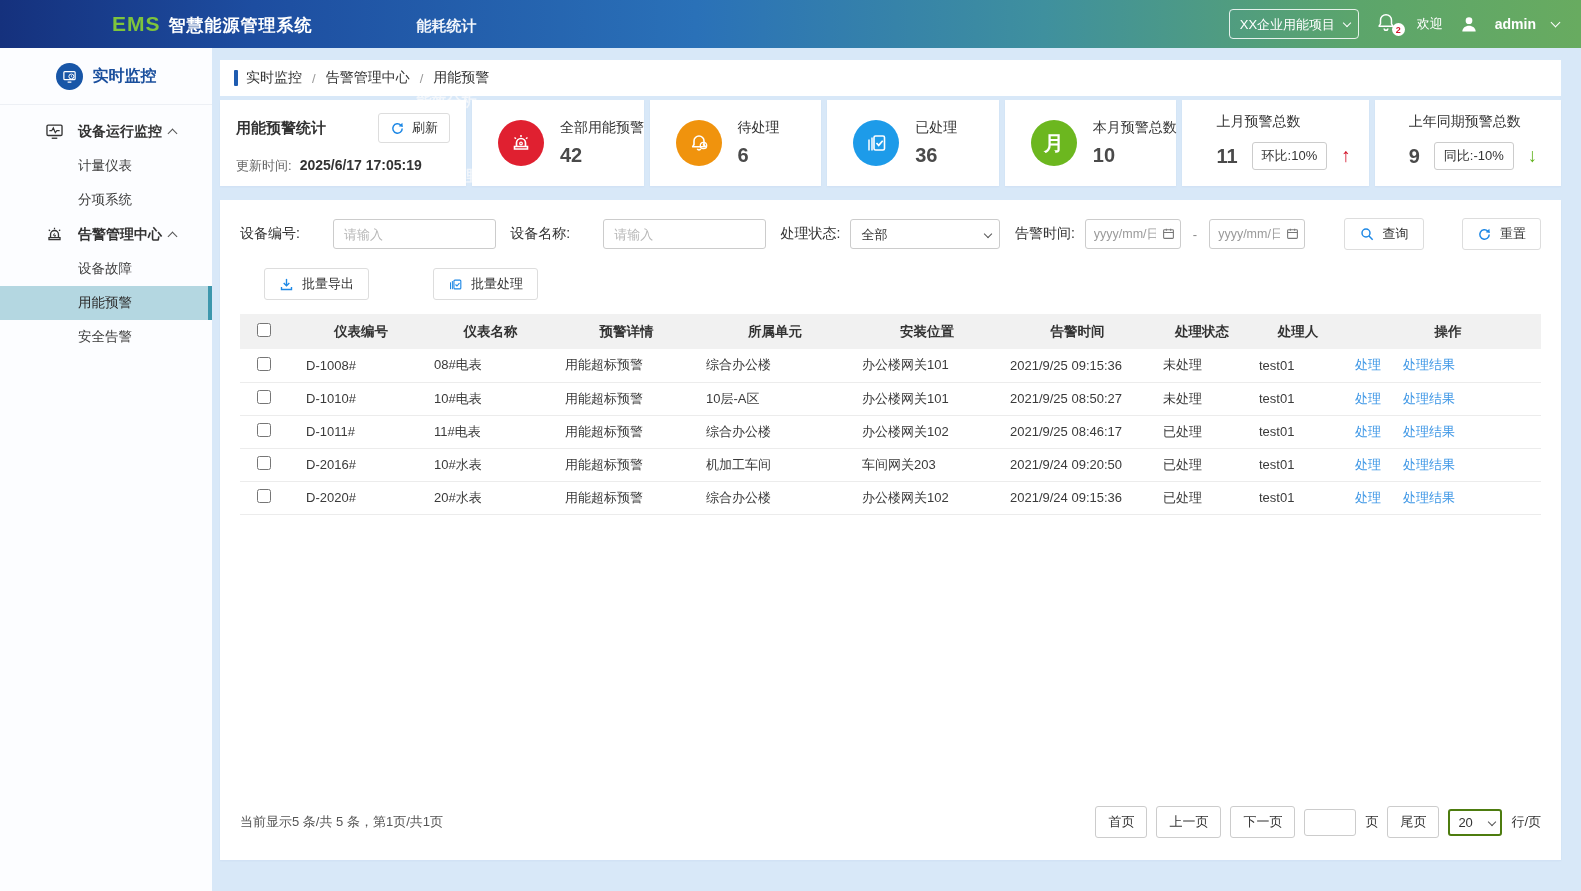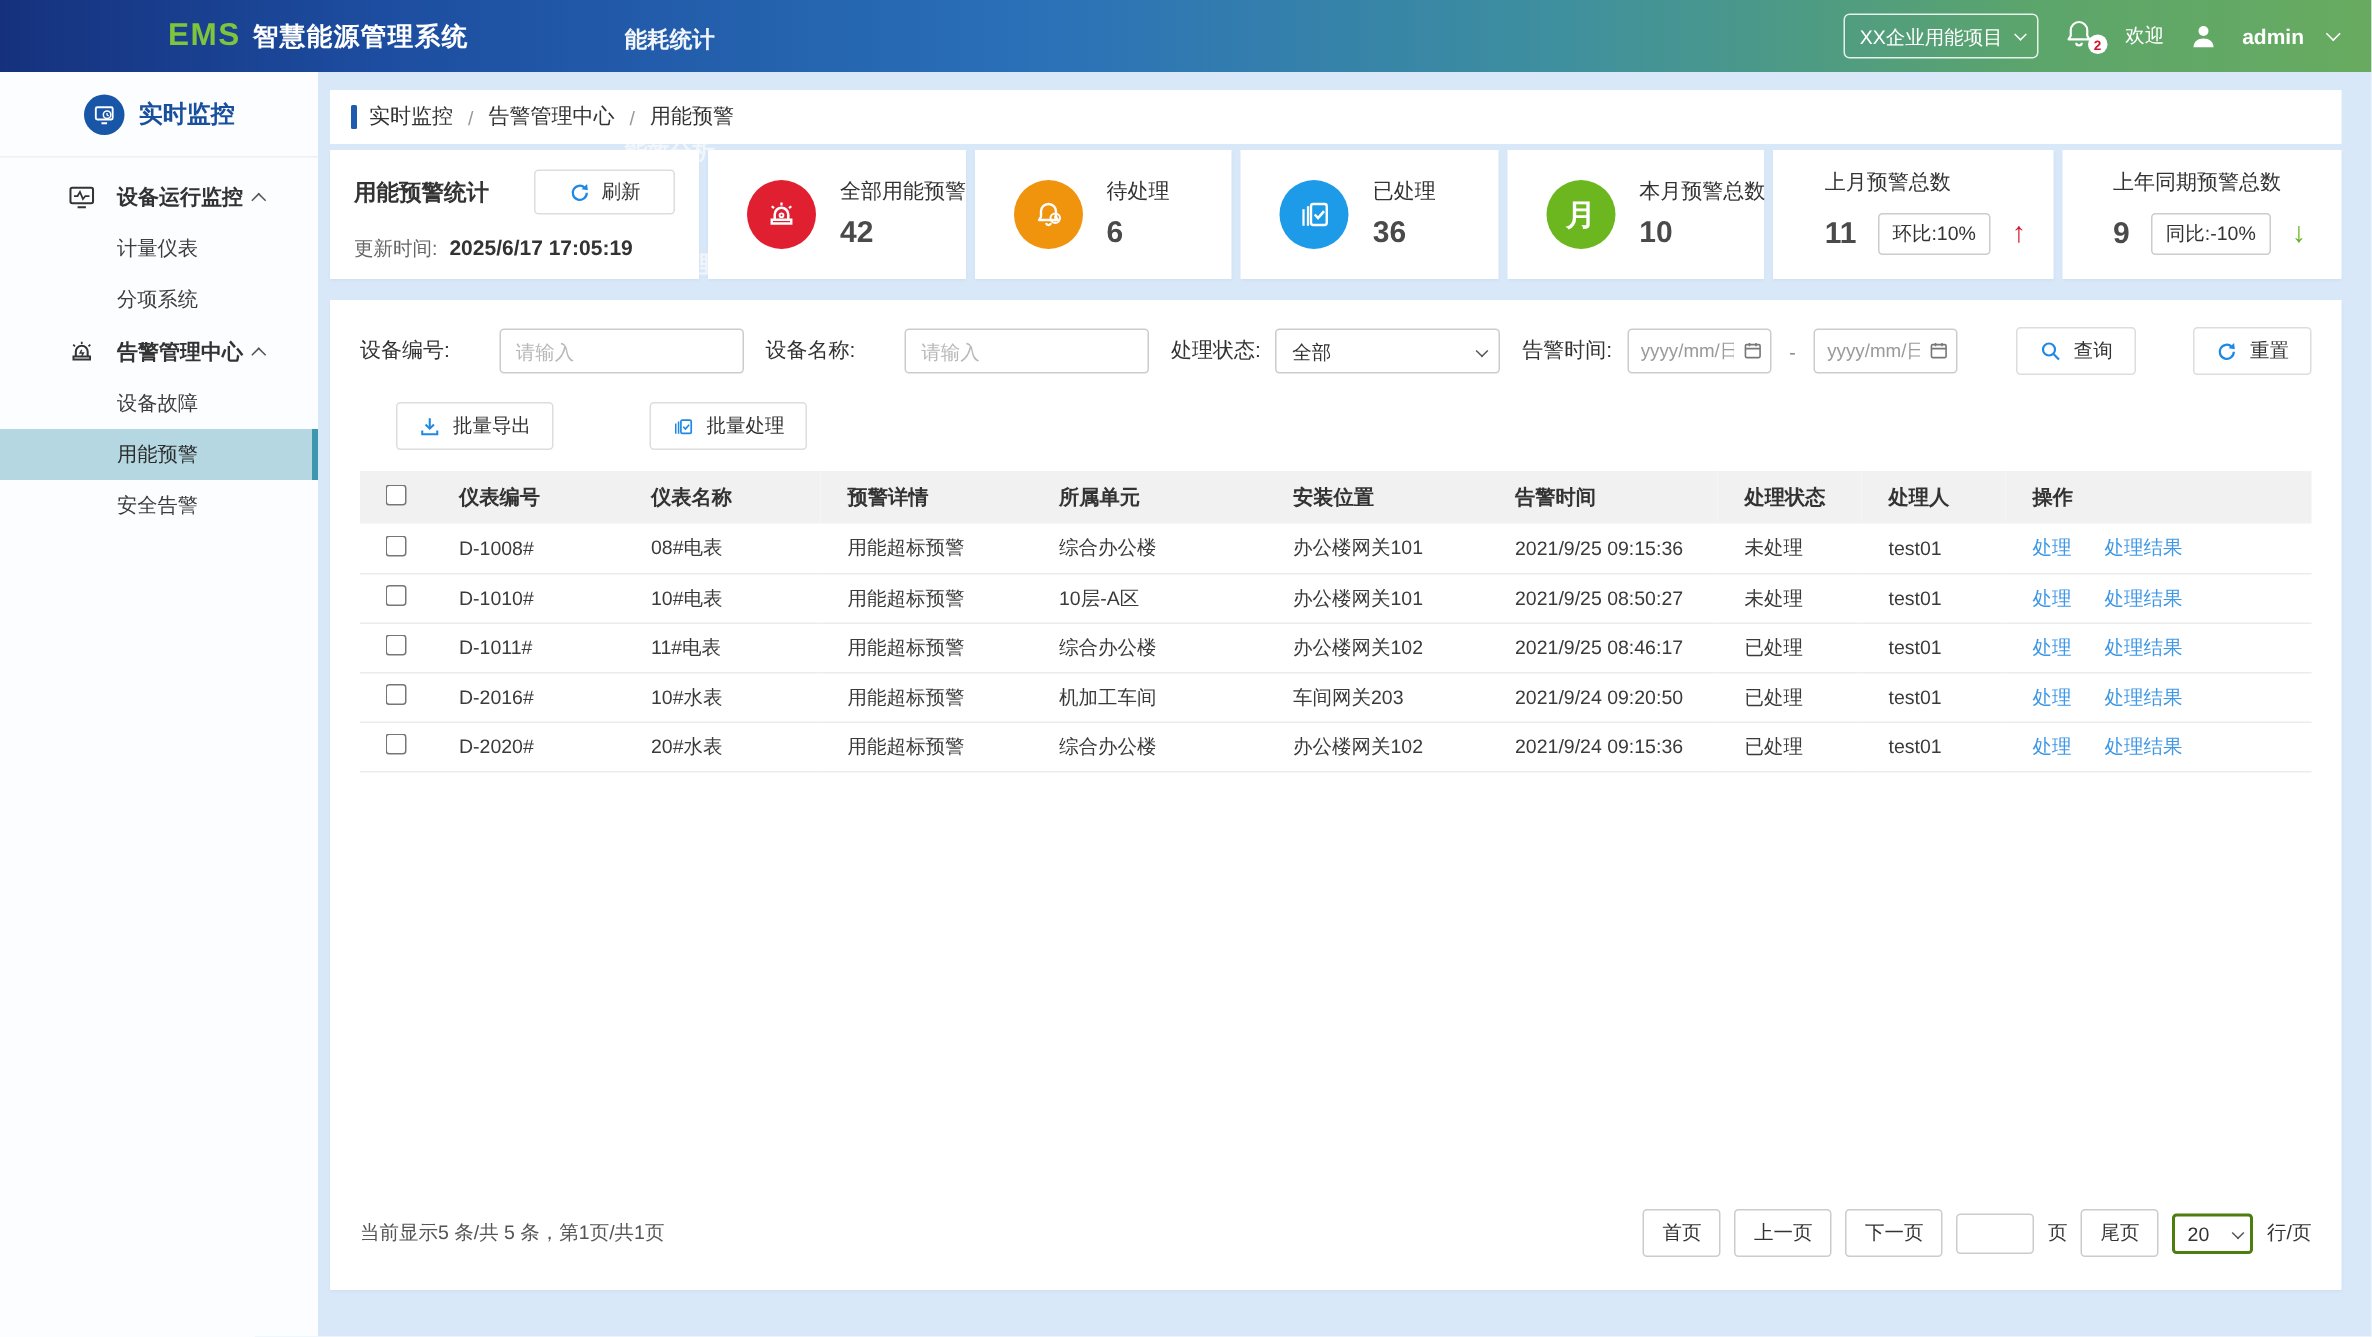--- a/index.html
+++ b/index.html
@@ -52,21 +52,21 @@
   .bc-marker { width:4px; height:16px; background:#1f5cb0; border-radius:1px; }
   .bc-seg { font-size:14px; color:#333; }
   .bc-sep { font-size:13px; color:#999; margin:0 2px; }
 
   .stats-row { display:flex; gap:6px; margin-top:4px; height:86px; }
   .card { background:#fff; box-shadow:0 1px 2px rgba(30,80,160,.05); }
   .card-summary { width:246px; flex-shrink:0; padding:13px 16px; }
   .cs-top { display:flex; align-items:center; justify-content:space-between; }
   .cs-title { font-size:15px; font-weight:bold; color:#333; }
   .refresh-btn { display:flex; align-items:center; gap:7px; border:1px solid #ddd; border-radius:3px;
-    background:#fff; padding:5px 22px; font-size:13px; color:#333; cursor:pointer; font-family:inherit; }
+    background:#fff; padding:5px 11px; font-size:13px; color:#333; cursor:pointer; font-family:inherit; }
   .cs-bottom { margin-top:14px; font-size:13px; color:#666; display:flex; gap:8px; align-items:baseline; }
   .cs-time { font-size:14px; font-weight:bold; color:#333; }
 
   .card-stat { flex:174; display:flex; align-items:center; padding-left:26px; gap:16px; min-width:0; }
   .stat-circle { width:46px; height:46px; border-radius:50%; display:flex; align-items:center; justify-content:center; flex-shrink:0; }
   .stat-glyph { color:#fff; font-size:20px; font-weight:bold; }
   .stat-label { font-size:14px; color:#333; white-space:nowrap; }
   .stat-value { font-size:20px; font-weight:bold; color:#4a4a4a; margin-top:7px; }
 
   .card-cmp { flex:182; padding:13px 0 0 34px; min-width:0; }
@@ -91,21 +91,21 @@
   .date-input { width:96px; height:30px; border:1px solid #ccc; border-radius:3px; padding:0 24px 0 8px; font-size:12.5px; color:#333; font-family:inherit; }
   .date-input::placeholder { color:#9a9a9a; }
   .date-cal { position:absolute; right:6px; top:8px; pointer-events:none; }
   .range-dash { color:#888; margin:0 2px; }
   .tool-btn { display:flex; align-items:center; gap:8px; border:1px solid #ddd; border-radius:3px; background:#fff;
     padding:6px 14px; font-size:13px; color:#333; cursor:pointer; font-family:inherit;margin-left:24px; }
 
   .batch-row { display:flex; gap:40px; margin-top:18px; }
 
   table.data { width:100%; border-collapse:collapse; margin-top:14px; table-layout:fixed; }
-  table.data th { background:#f1f1f1; height:35px; font-size:13.5px; font-weight:bold; color:#333; text-align:left; padding-left:18px; }
+  table.data th { background:#f1f1f1; height:35px; font-size:13.5px; font-weight:bold; color:#333; text-align:center; padding-left:18px; }
   table.data td { height:33px; border-bottom:1px solid #ececec; font-size:13px; color:#3a3a3a; padding-left:18px; white-space:nowrap; overflow:hidden; }
   .c-check { width:48px; text-align:center !important; padding-left:0 !important; }
   .c-check input { width:14px; height:14px; cursor:pointer; }
   col.w-code{width:128px;} col.w-name{width:131px;} col.w-detail{width:141px;} col.w-unit{width:156px;}
   col.w-loc{width:148px;} col.w-time{width:153px;} col.w-status{width:96px;} col.w-handler{width:96px;}
   a.op-link { color:#3e97e6; cursor:pointer; text-decoration:none; margin-right:22px; }
 
   .pager-row { margin-top:auto; display:flex; align-items:center; padding-bottom:8px; }
   .pager-summary { font-size:13px; color:#555; }
   .pager-ctrls { margin-left:auto; display:flex; align-items:center; gap:9px; }

